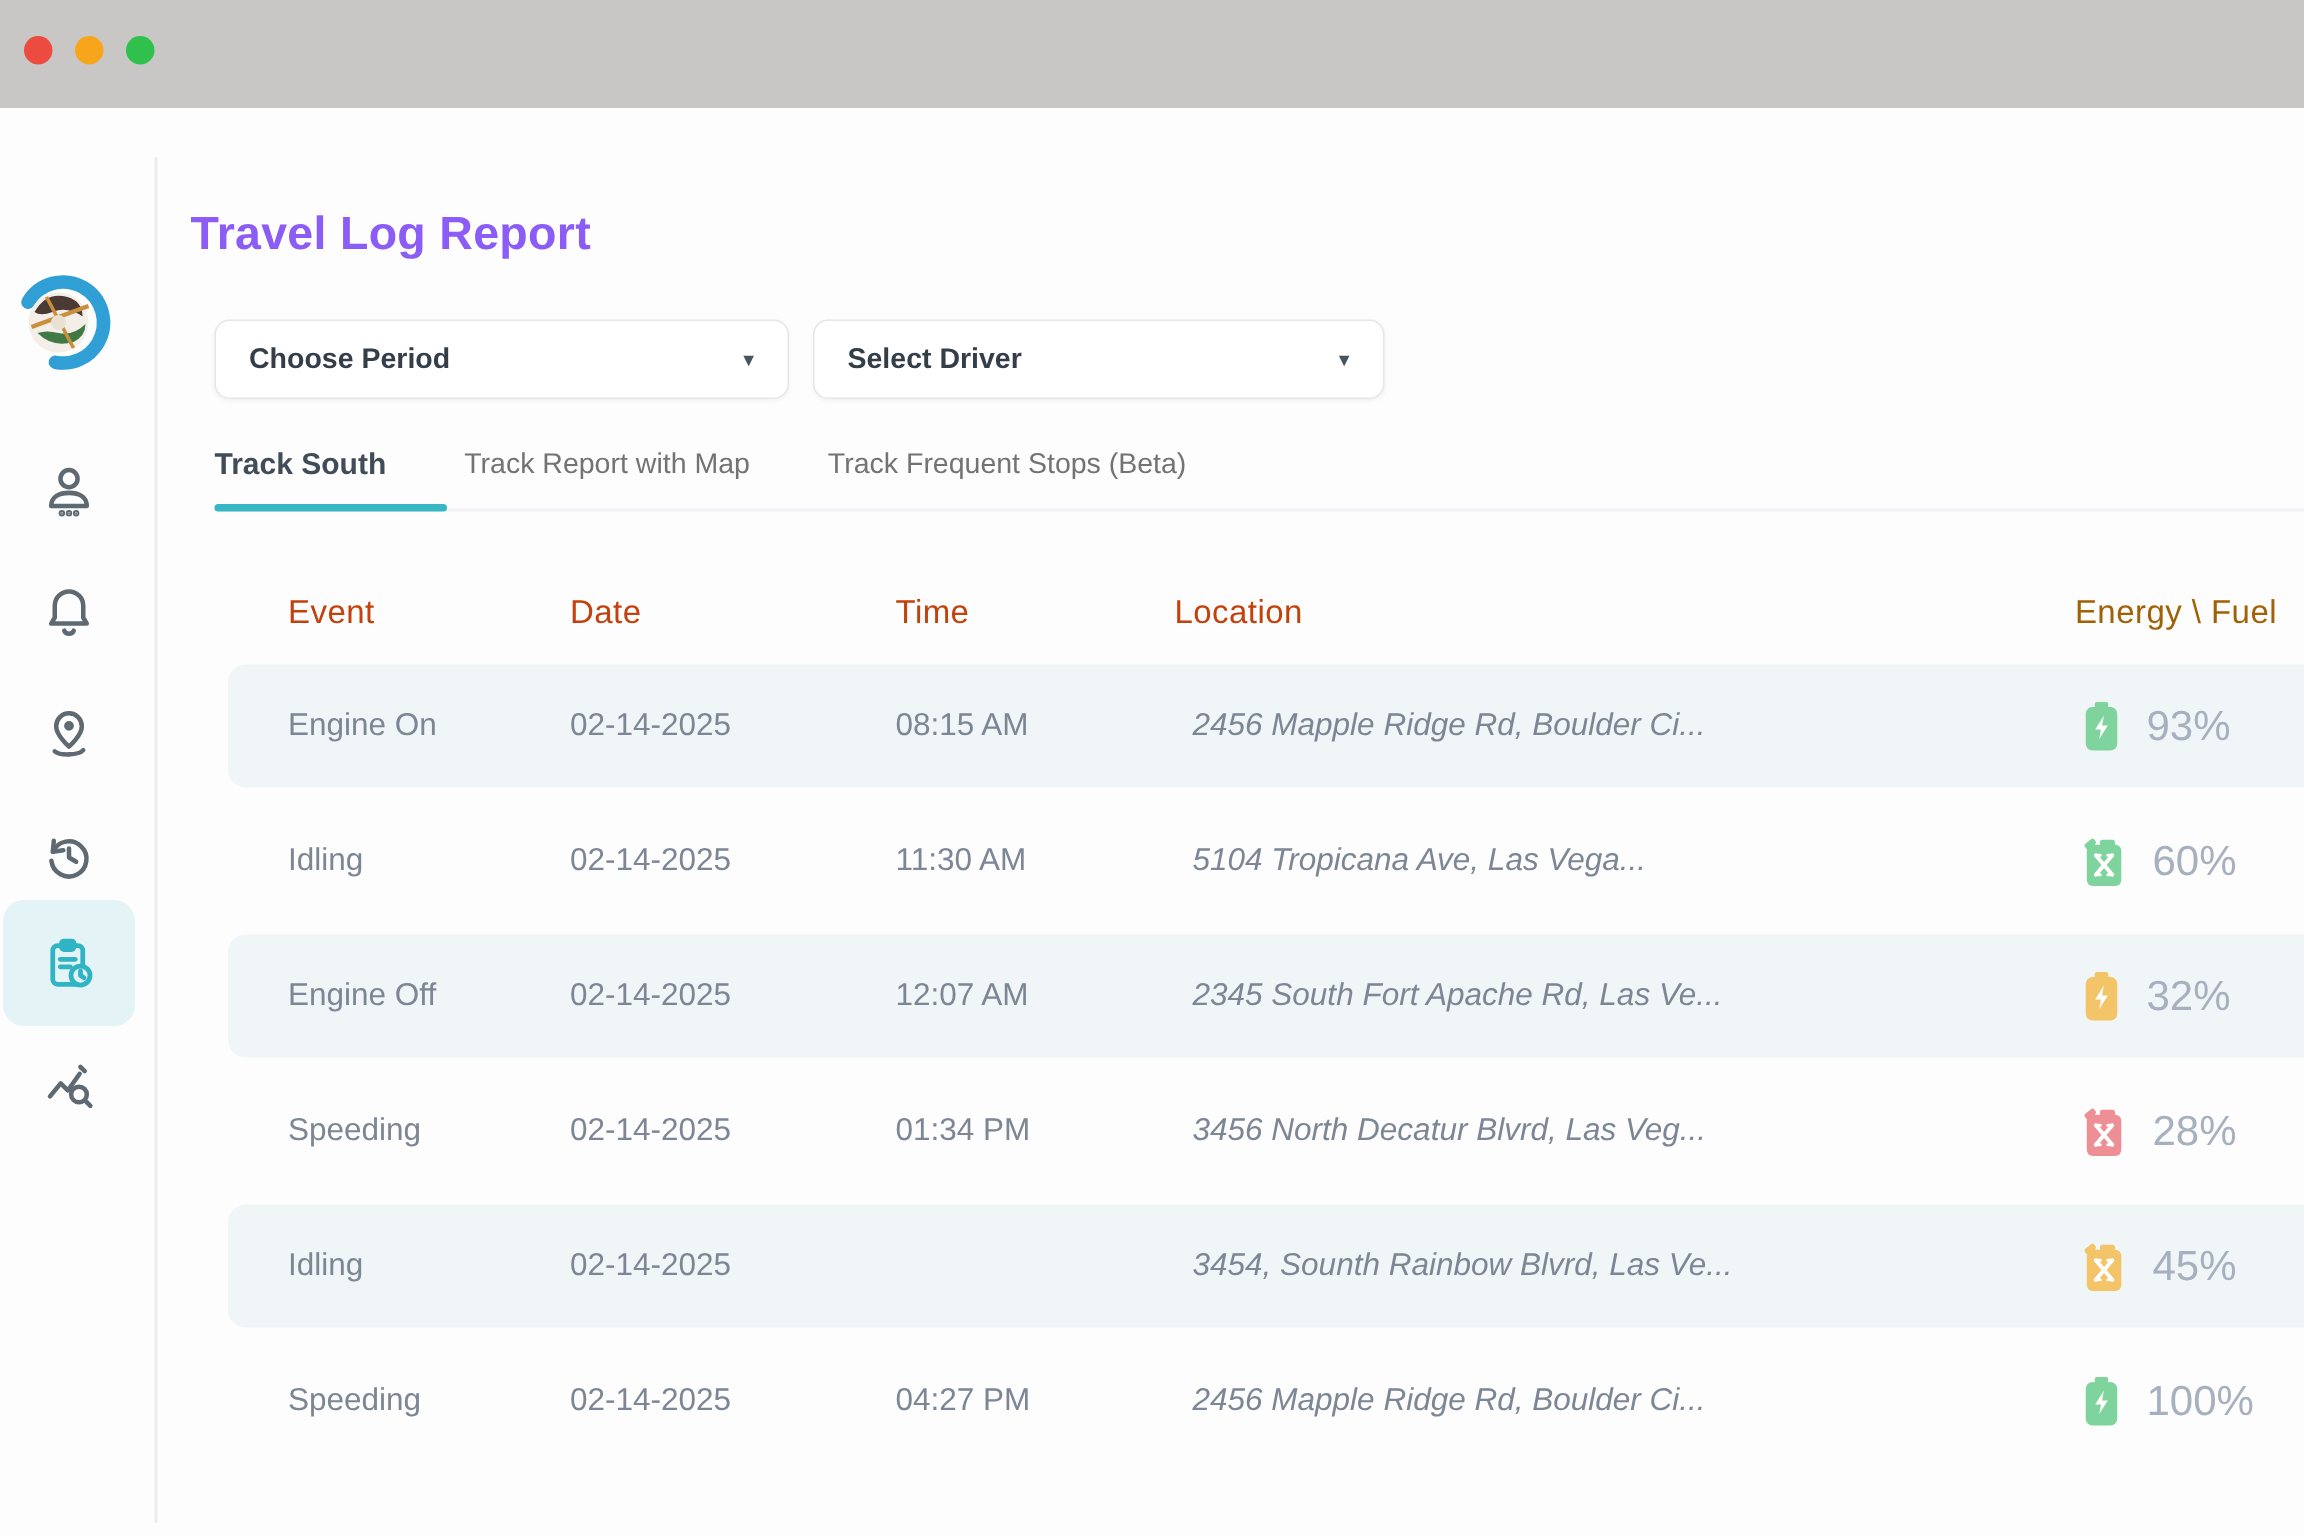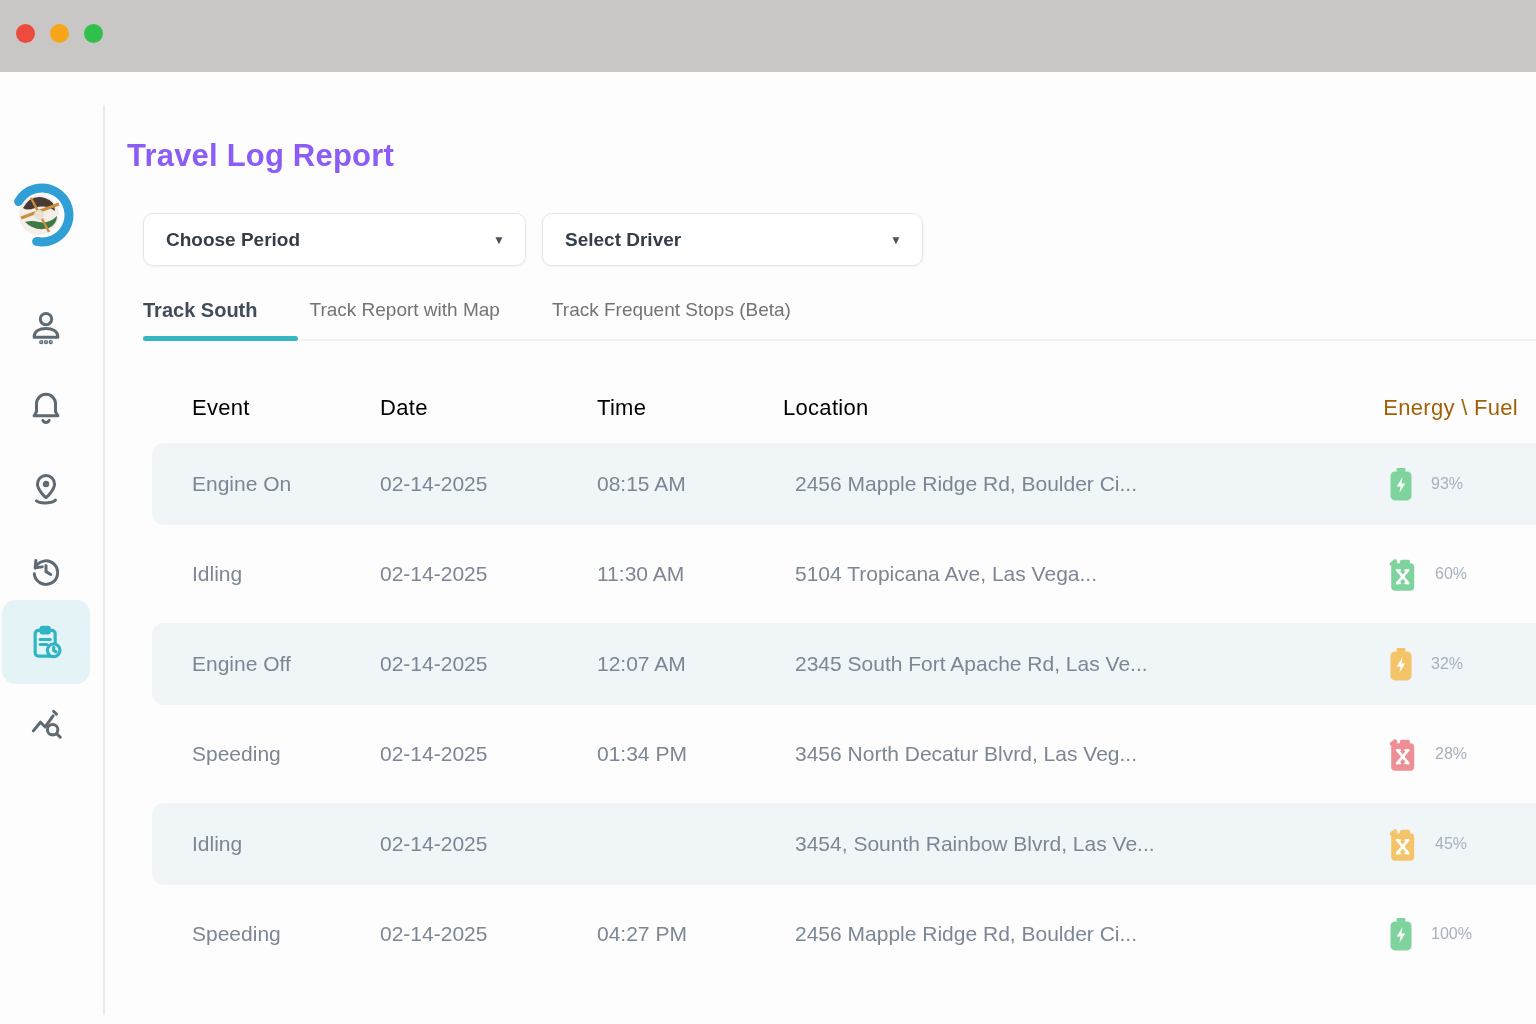--- a/index.html
+++ b/index.html
@@ -70,43 +70,43 @@
     background:#f0f1f4;
   }
   .tab-underline {
     position:absolute; left:143px; top:336px; width:155px; height:5px;
     border-radius:3px; background:#36b7c3;
   }
 
   
   .thead-cell {
     position:absolute; top:390px; height:36px; display:flex; align-items:center;
-    font-size:22px; color:#000000; letter-spacing:.3px;
+    font-size:22px; color:#c2410c; letter-spacing:.3px;
   }
   .th-event    { left:192px; }
   .th-date     { left:380px; }
   .th-time     { left:597px; }
   .th-location { left:783px; }
   .th-energy   { right:18px; color:#a16207; }
 
   .trow {
     position:absolute; left:152px; right:0; height:82px;
     border-radius:12px 0 0 12px;
   }
   .trow.shaded { background:#f0f5f7; }
   .cell {
     position:absolute; top:0; bottom:0; display:flex; align-items:center;
     font-size:21px; color:#7c8694; white-space:nowrap;
   }
   .c-event    { left:40px; }
   .c-date     { left:228px; }
   .c-time     { left:445px; }
-  .c-location { left:643px; }
+  .c-location { left:643px;font-style:italic; }
   .c-energy   { left:1236px; gap:17px; }
-  .c-energy .pct { font-size:16px; color:#a7b0be; }
+  .c-energy .pct { font-size:28px; color:#a7b0be; }
   .c-energy svg { display:block; }
 </style>
 </head>
 <body>
 
 <div class="titlebar" style="background: rgb(200, 199, 197);">
   <span class="traffic t-red" style="background: rgb(238, 75, 64);"></span>
   <span class="traffic t-yellow" style="background: rgb(247, 166, 27);"></span>
   <span class="traffic t-green" style="background: rgb(47, 193, 75);"></span>
 </div>

